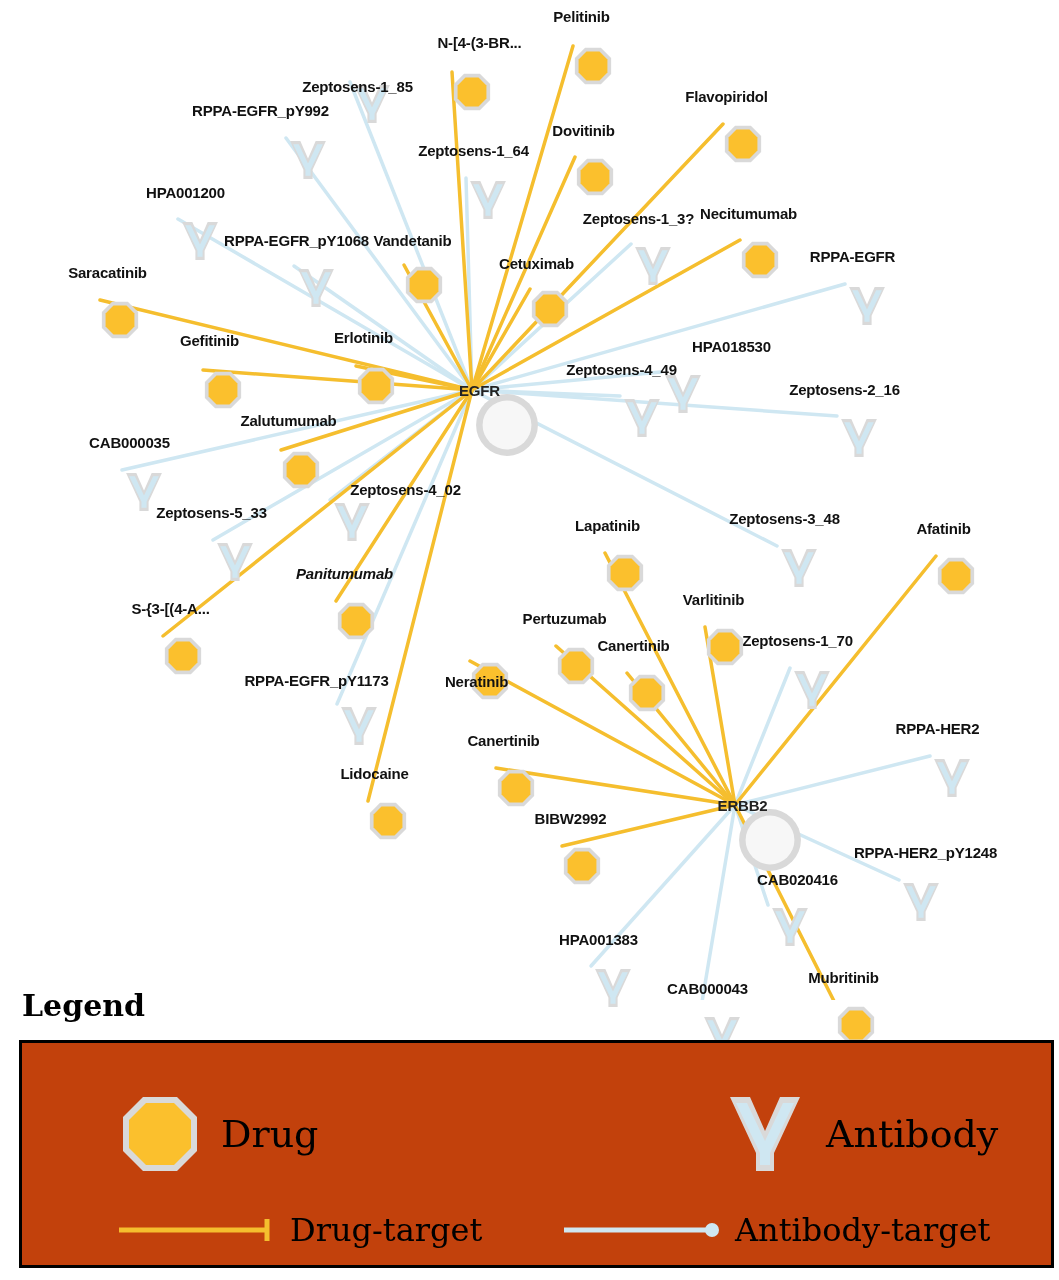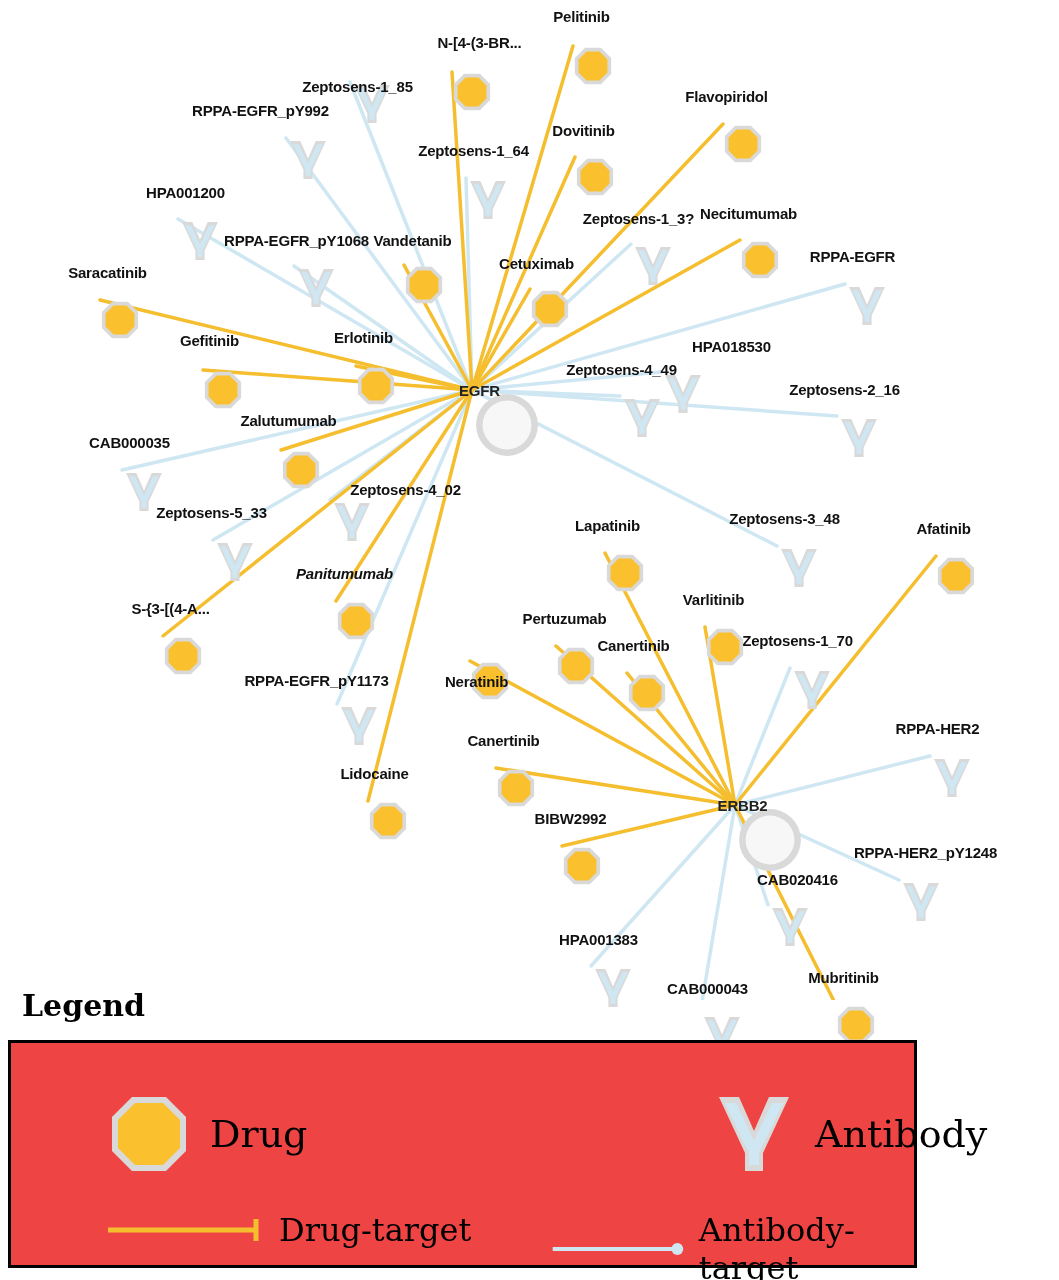--- a/index.html
+++ b/index.html
@@ -50,26 +50,26 @@
     position: absolute;
     left: 22px;
     top: 988px;
     font-family: "DejaVu Serif", serif;
     font-size: 30px;
     font-weight: bold;
     color: #000;
   }
   #legend-box {
     position: absolute;
-    left: 8px;
+    left: 19px;
     top: 1040px;
-    width: 909px;
+    width: 1035px;
     height: 228px;
     border: 3px solid #000;
-    background: #ef4444;
+    background: #c2410c;
     box-sizing: border-box;
   }
   .legend-item {
     position: absolute;
     display: flex;
     align-items: center;
   }
   .legend-text {
     font-family: "DejaVu Serif", serif;
     font-size: 38px;

